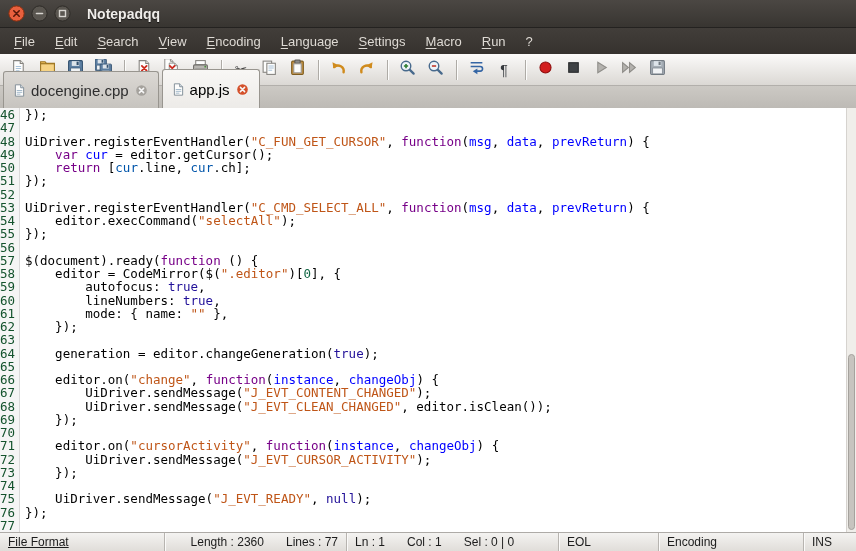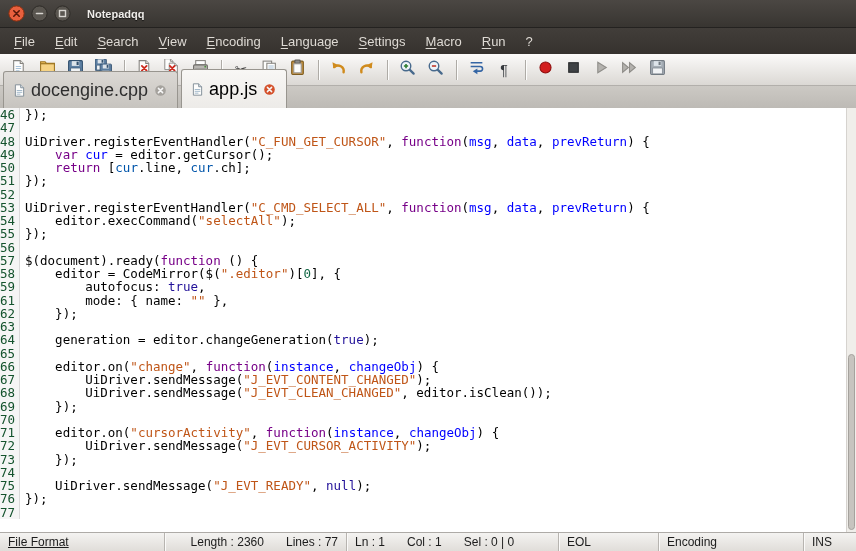--- a/index.html
+++ b/index.html
@@ -13,21 +13,21 @@
 
   
   .titlebar {
     height:28px; flex:none; display:flex; align-items:center;
     background:linear-gradient(#4b4743,#383531);
     border-bottom:1px solid #242220; padding-left:8px;
   }
   .win-controls { display:flex; gap:6px; align-items:center; }
   .win-btn { width:17px; height:17px; display:inline-flex; cursor:default; }
   .titlebar .title {
-    margin-left:16px; color:#efedea; font-weight:bold; font-size:11px;
+    margin-left:16px; color:#efedea; font-weight:bold; font-size:14px;
     text-shadow:0 1px 1px rgba(0,0,0,.7);
   }
 
   
   .menubar {
     height:26px; flex:none; display:flex; align-items:center;
     background:linear-gradient(#423e3a,#36322e); padding-left:4px;
   }
   .menu-item { color:#dedad4; font-size:13px; padding:4px 10px; cursor:default; }
   .menu-item .accel { text-decoration:underline; text-underline-offset:2px; }
@@ -47,21 +47,21 @@
 
   
   .tabbar {
     height:22px; flex:none; display:flex; align-items:flex-end; padding-left:3px;
     background:linear-gradient(#ccc9c4,#bdbab5);
   }
   .tab {
     height:20px; display:flex; align-items:center; gap:6px; padding:18px 10px;
     border:1px solid #98958f; border-bottom:none; border-radius:3px 3px 0 0;
     background:linear-gradient(#dbd8d4,#c7c4bf);
-    font-size:18px; color:#2e2e2e; margin-right:3px; cursor:default; white-space:nowrap;
+    font-size:15px; color:#2e2e2e; margin-right:3px; cursor:default; white-space:nowrap;
   }
   .tab.active {
     height:39px; background:linear-gradient(#f8f7f5,#edebe8); color:#000;
   }
   .tab-close { display:inline-flex; cursor:default; }
 
   
   .editor {
     flex:1; position:relative; background:#fff; overflow:hidden;
     font-family:"DejaVu Sans Mono", monospace; font-size:12.5px;
@@ -344,20 +344,21 @@
         <div class="code-line"><span class="ln">50</span><span class="code"><span class="tk-p">    </span><span class="tk-k">return</span><span class="tk-p"> [</span><span class="tk-v">cur</span><span class="tk-p">.line, </span><span class="tk-v">cur</span><span class="tk-p">.ch];</span></span></div>
         <div class="code-line"><span class="ln">51</span><span class="code"><span class="tk-p">});</span></span></div>
         <div class="code-line"><span class="ln">52</span><span class="code"></span></div>
         <div class="code-line"><span class="ln">53</span><span class="code"><span class="tk-p">UiDriver.registerEventHandler(</span><span class="tk-s">"C_CMD_SELECT_ALL"</span><span class="tk-p">, </span><span class="tk-k">function</span><span class="tk-p">(</span><span class="tk-d">msg</span><span class="tk-p">, </span><span class="tk-d">data</span><span class="tk-p">, </span><span class="tk-d">prevReturn</span><span class="tk-p">) {</span></span></div>
         <div class="code-line"><span class="ln">54</span><span class="code"><span class="tk-p">    editor.execCommand(</span><span class="tk-s">"selectAll"</span><span class="tk-p">);</span></span></div>
         <div class="code-line"><span class="ln">55</span><span class="code"><span class="tk-p">});</span></span></div>
         <div class="code-line"><span class="ln">56</span><span class="code"></span></div>
         <div class="code-line"><span class="ln">57</span><span class="code"><span class="tk-p">$(document).ready(</span><span class="tk-k">function</span><span class="tk-p"> () {</span></span></div>
         <div class="code-line"><span class="ln">58</span><span class="code"><span class="tk-p">    editor = CodeMirror($(</span><span class="tk-s">".editor"</span><span class="tk-p">)[</span><span class="tk-n">0</span><span class="tk-p">], {</span></span></div>
         <div class="code-line"><span class="ln">59</span><span class="code"><span class="tk-p">        autofocus: </span><span class="tk-a">true</span><span class="tk-p">,</span></span></div>
+        <div class="code-line"><span class="ln">60</span><span class="code"><span class="tk-p">        lineNumbers: </span><span class="tk-a">true</span><span class="tk-p">,</span></span></div>
         <div class="code-line"><span class="ln">61</span><span class="code"><span class="tk-p">        mode: { name: </span><span class="tk-s">""</span><span class="tk-p"> },</span></span></div>
         <div class="code-line"><span class="ln">62</span><span class="code"><span class="tk-p">    });</span></span></div>
         <div class="code-line"><span class="ln">63</span><span class="code"></span></div>
         <div class="code-line"><span class="ln">64</span><span class="code"><span class="tk-p">    generation = editor.changeGeneration(</span><span class="tk-a">true</span><span class="tk-p">);</span></span></div>
         <div class="code-line"><span class="ln">65</span><span class="code"></span></div>
         <div class="code-line"><span class="ln">66</span><span class="code"><span class="tk-p">    editor.on(</span><span class="tk-s">"change"</span><span class="tk-p">, </span><span class="tk-k">function</span><span class="tk-p">(</span><span class="tk-d">instance</span><span class="tk-p">, </span><span class="tk-d">changeObj</span><span class="tk-p">) {</span></span></div>
         <div class="code-line"><span class="ln">67</span><span class="code"><span class="tk-p">        UiDriver.sendMessage(</span><span class="tk-s">"J_EVT_CONTENT_CHANGED"</span><span class="tk-p">);</span></span></div>
         <div class="code-line"><span class="ln">68</span><span class="code"><span class="tk-p">        UiDriver.sendMessage(</span><span class="tk-s">"J_EVT_CLEAN_CHANGED"</span><span class="tk-p">, editor.isClean());</span></span></div>
         <div class="code-line"><span class="ln">69</span><span class="code"><span class="tk-p">    });</span></span></div>
         <div class="code-line"><span class="ln">70</span><span class="code"></span></div>

